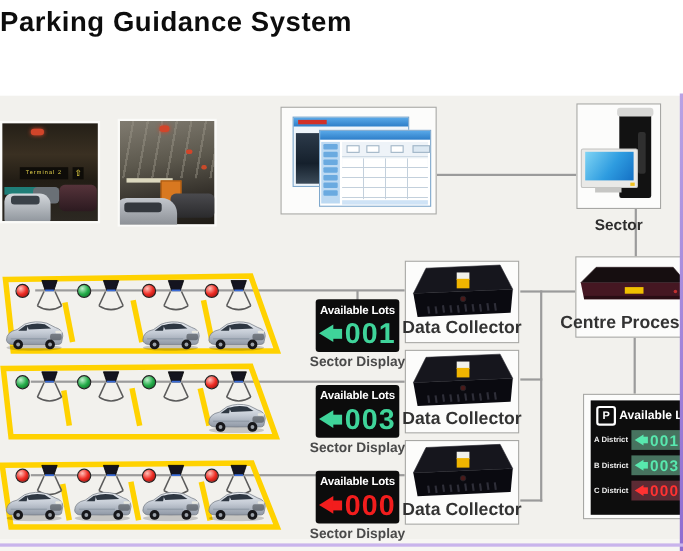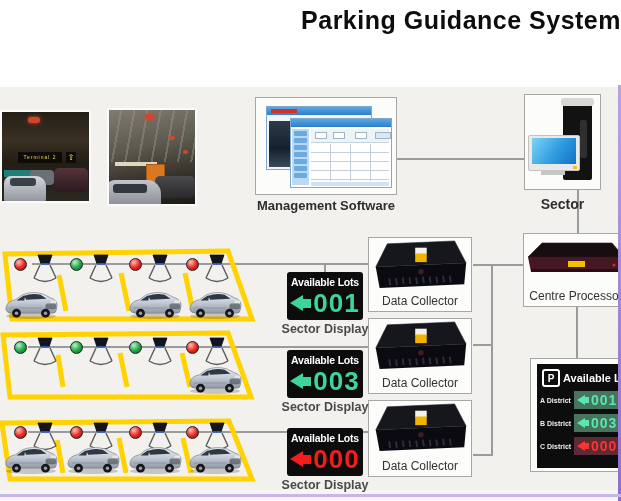--- a/index.html
+++ b/index.html
@@ -3,30 +3,30 @@
 <meta charset="utf-8">
 <style>
   html,body{margin:0;padding:0;background:#fff;}
   #page{position:relative;width:621px;height:501px;overflow:hidden;background:#fff;
         font-family:"Liberation Sans",sans-serif;color:#222;}
   .diagram-bg{position:absolute;left:0;top:87px;width:621px;height:414px;background:#f2f1ed;}
   .bottom-band{position:absolute;left:0;top:490px;width:621px;height:11px;background:#f7f6f3;}
   .edge-right{position:absolute;right:0;top:85px;width:3px;height:416px;background:linear-gradient(#b9a2e4,#8f6cd0);}
   .edge-bottom{position:absolute;left:0;top:494px;width:621px;height:3px;background:#c9b4ec;}
 
-  .page-title{position:absolute;left:0;top:6px;width:621px;text-align:right;
+  .page-title{position:absolute;left:0;top:6px;width:621px;text-align:left;
               font-size:25px;font-weight:bold;color:#0d0d0d;letter-spacing:0.5px;}
 
   
   .cline{position:absolute;background:#9b9b9b;}
 
   
   .io-box{position:absolute;background:#fcfcfb;border:1px solid #a7a7a4;box-sizing:border-box;
           display:flex;flex-direction:column;align-items:center;justify-content:flex-start;}
-  .io-label{font-size:12px;font-weight:normal;color:#333;white-space:nowrap;margin-top:auto;margin-bottom:3px;}
+  .io-label{font-size:16px;font-weight:bold;color:#333;white-space:nowrap;margin-top:auto;margin-bottom:3px;}
 
   
   .photo{position:absolute;border:2px solid #fbfbf9;box-sizing:border-box;overflow:hidden;}
   #photo1{left:0;top:110px;width:91px;height:93px;
           background:linear-gradient(180deg,#241f17 0%,#3a3022 32%,#221d15 58%,#2c2822 100%);}
   #photo2{left:107px;top:108px;width:90px;height:98px;
           background:linear-gradient(170deg,#807b70 0%,#5c584d 40%,#34302a 72%,#1e1b16 100%);}
   .ph{position:absolute;}
   .beams{position:absolute;left:0;top:0;width:100%;height:55%;opacity:.45;
          background:repeating-linear-gradient(100deg,transparent 0 11px,#9a9588 11px 13px);}
@@ -239,21 +239,20 @@
         <div class="field" style="left:4px"></div>
         <div class="field" style="left:22px"></div>
         <div class="field" style="left:44px"></div>
         <div class="field" style="left:64px;width:14px;background:#dce8f2"></div>
       </div>
       <div class="thead"></div>
       <div class="table"></div>
       <div class="foot"></div>
     </div>
   </div>
-  <div class="ms-label">Management Software</div>
 
   <div class="io-box" id="server-box">
     <div class="tower">
       <div class="tower-cap"></div>
         <div class="tower-slot"></div>
     </div>
     <div class="monitor">
       <div class="screen"></div>
         <div class="monitor-dot"></div>
         <div class="monitor-base"></div>

